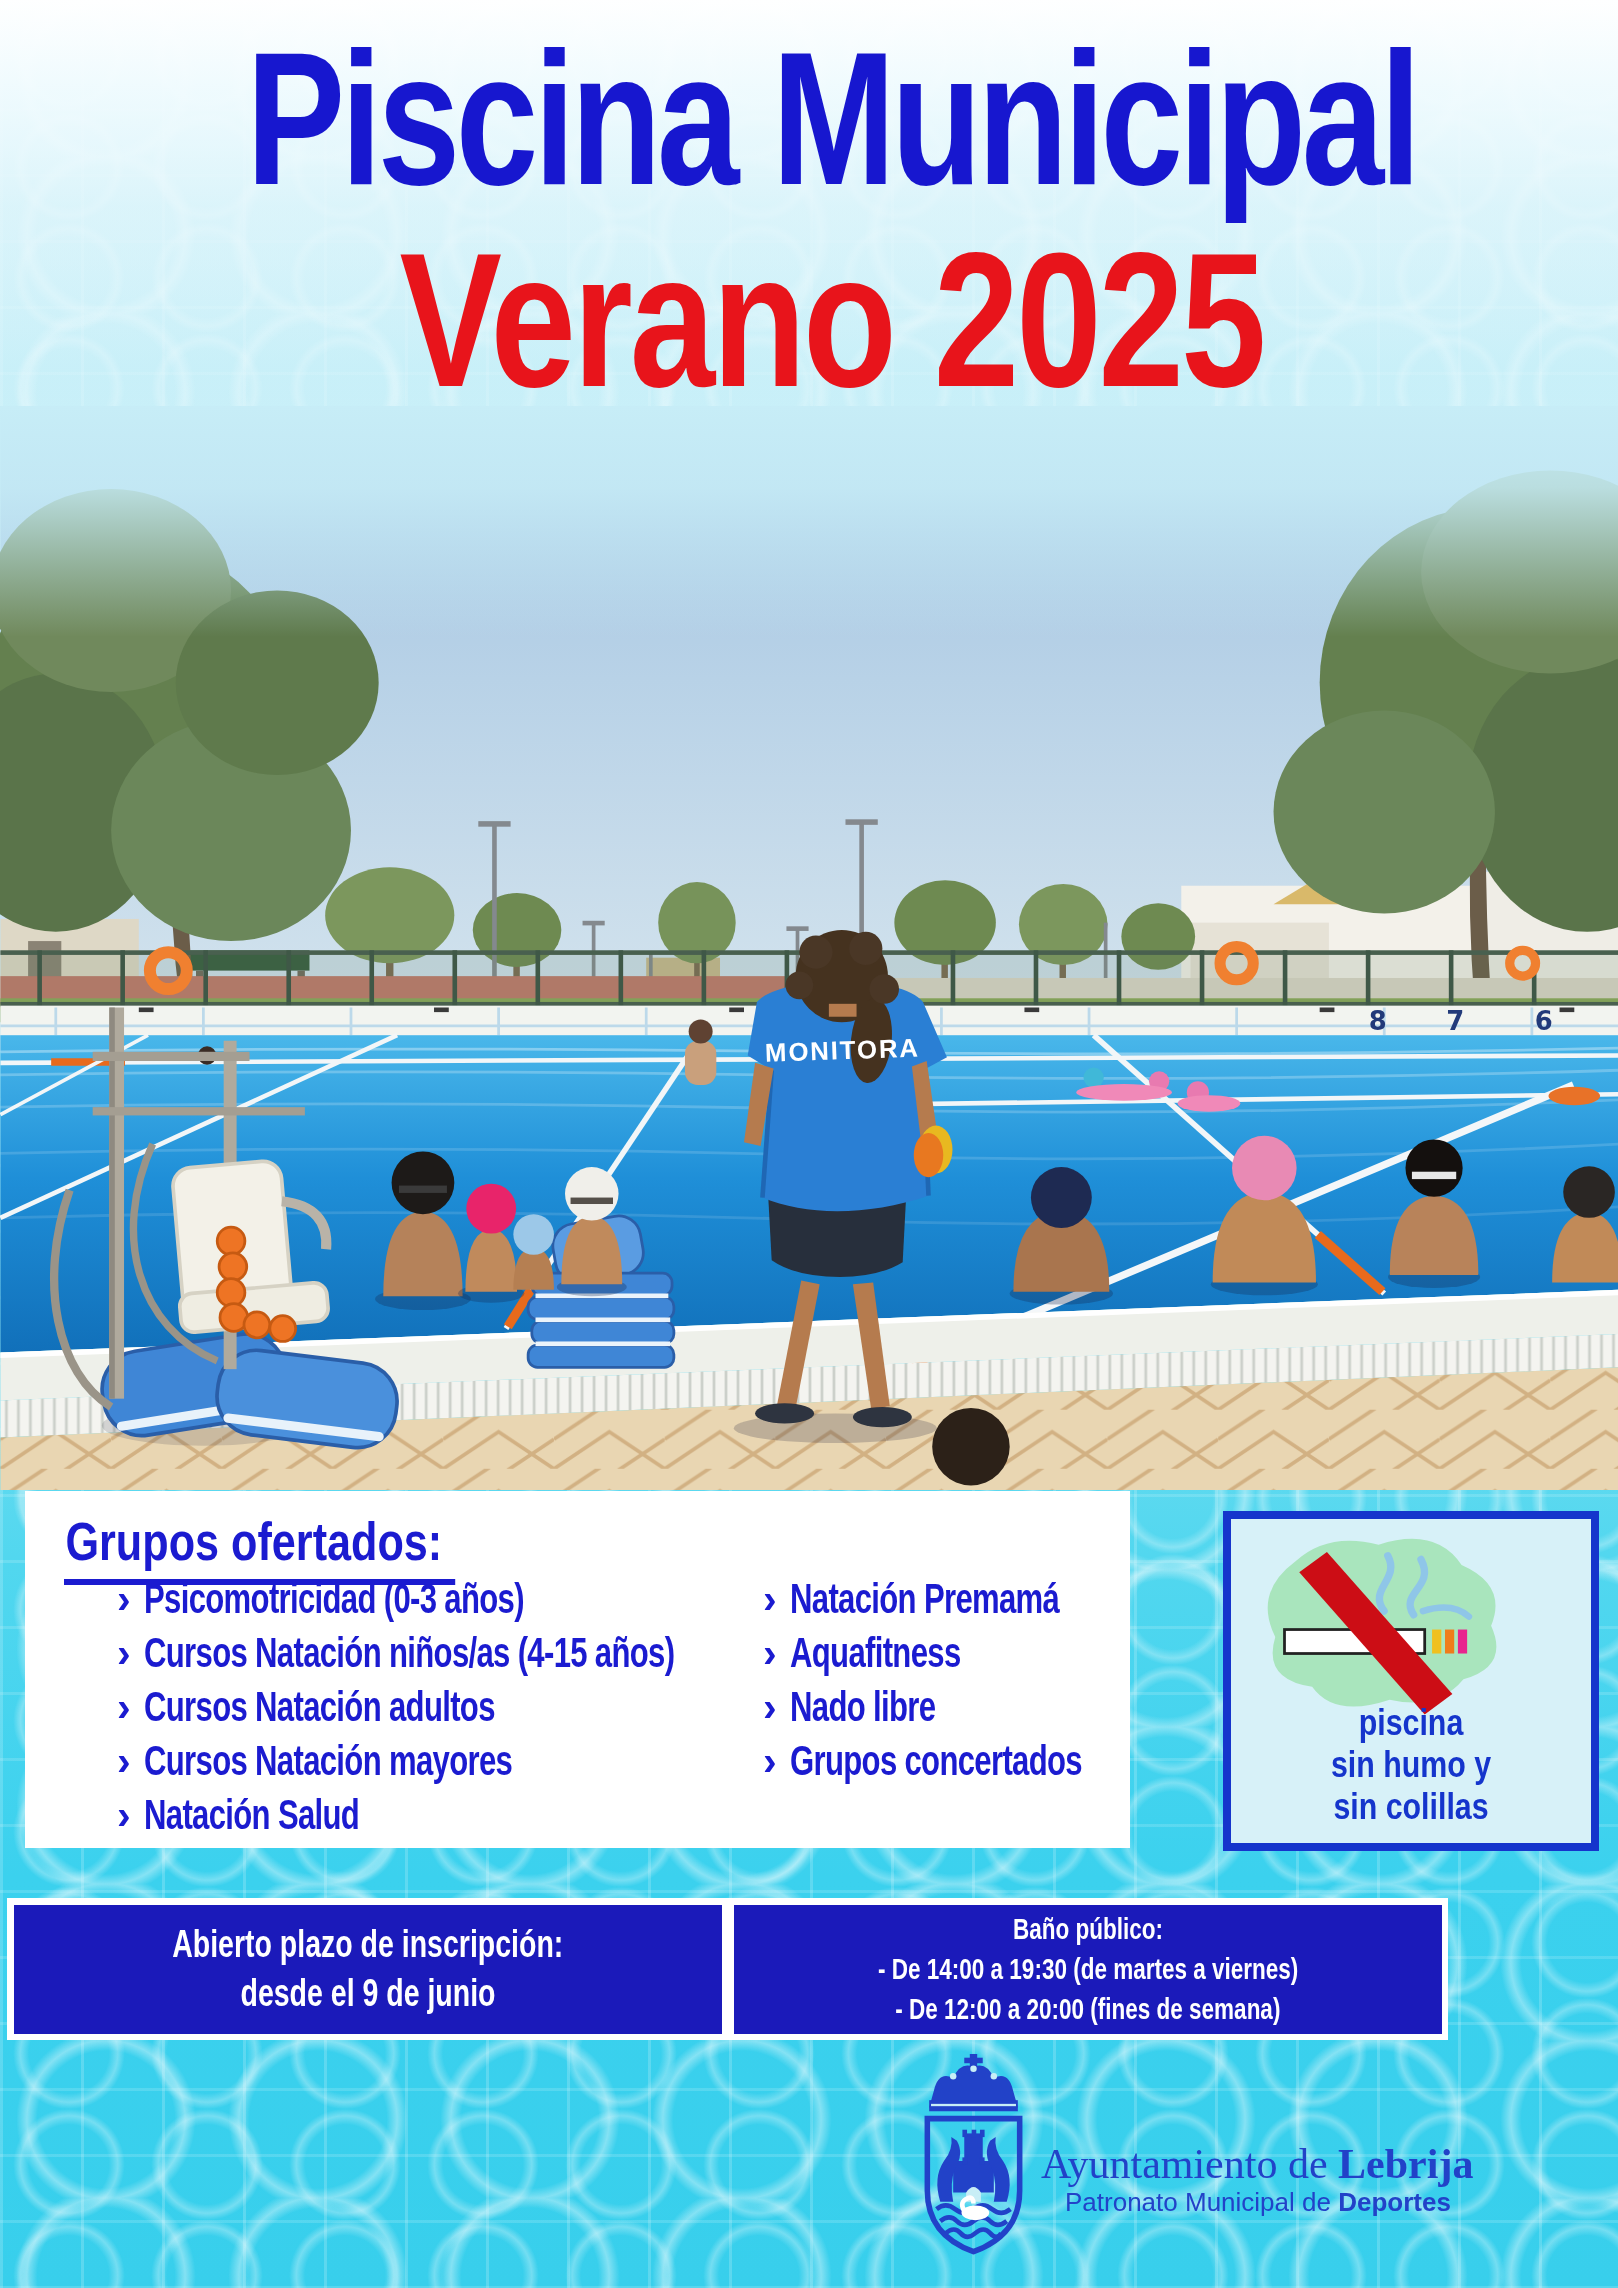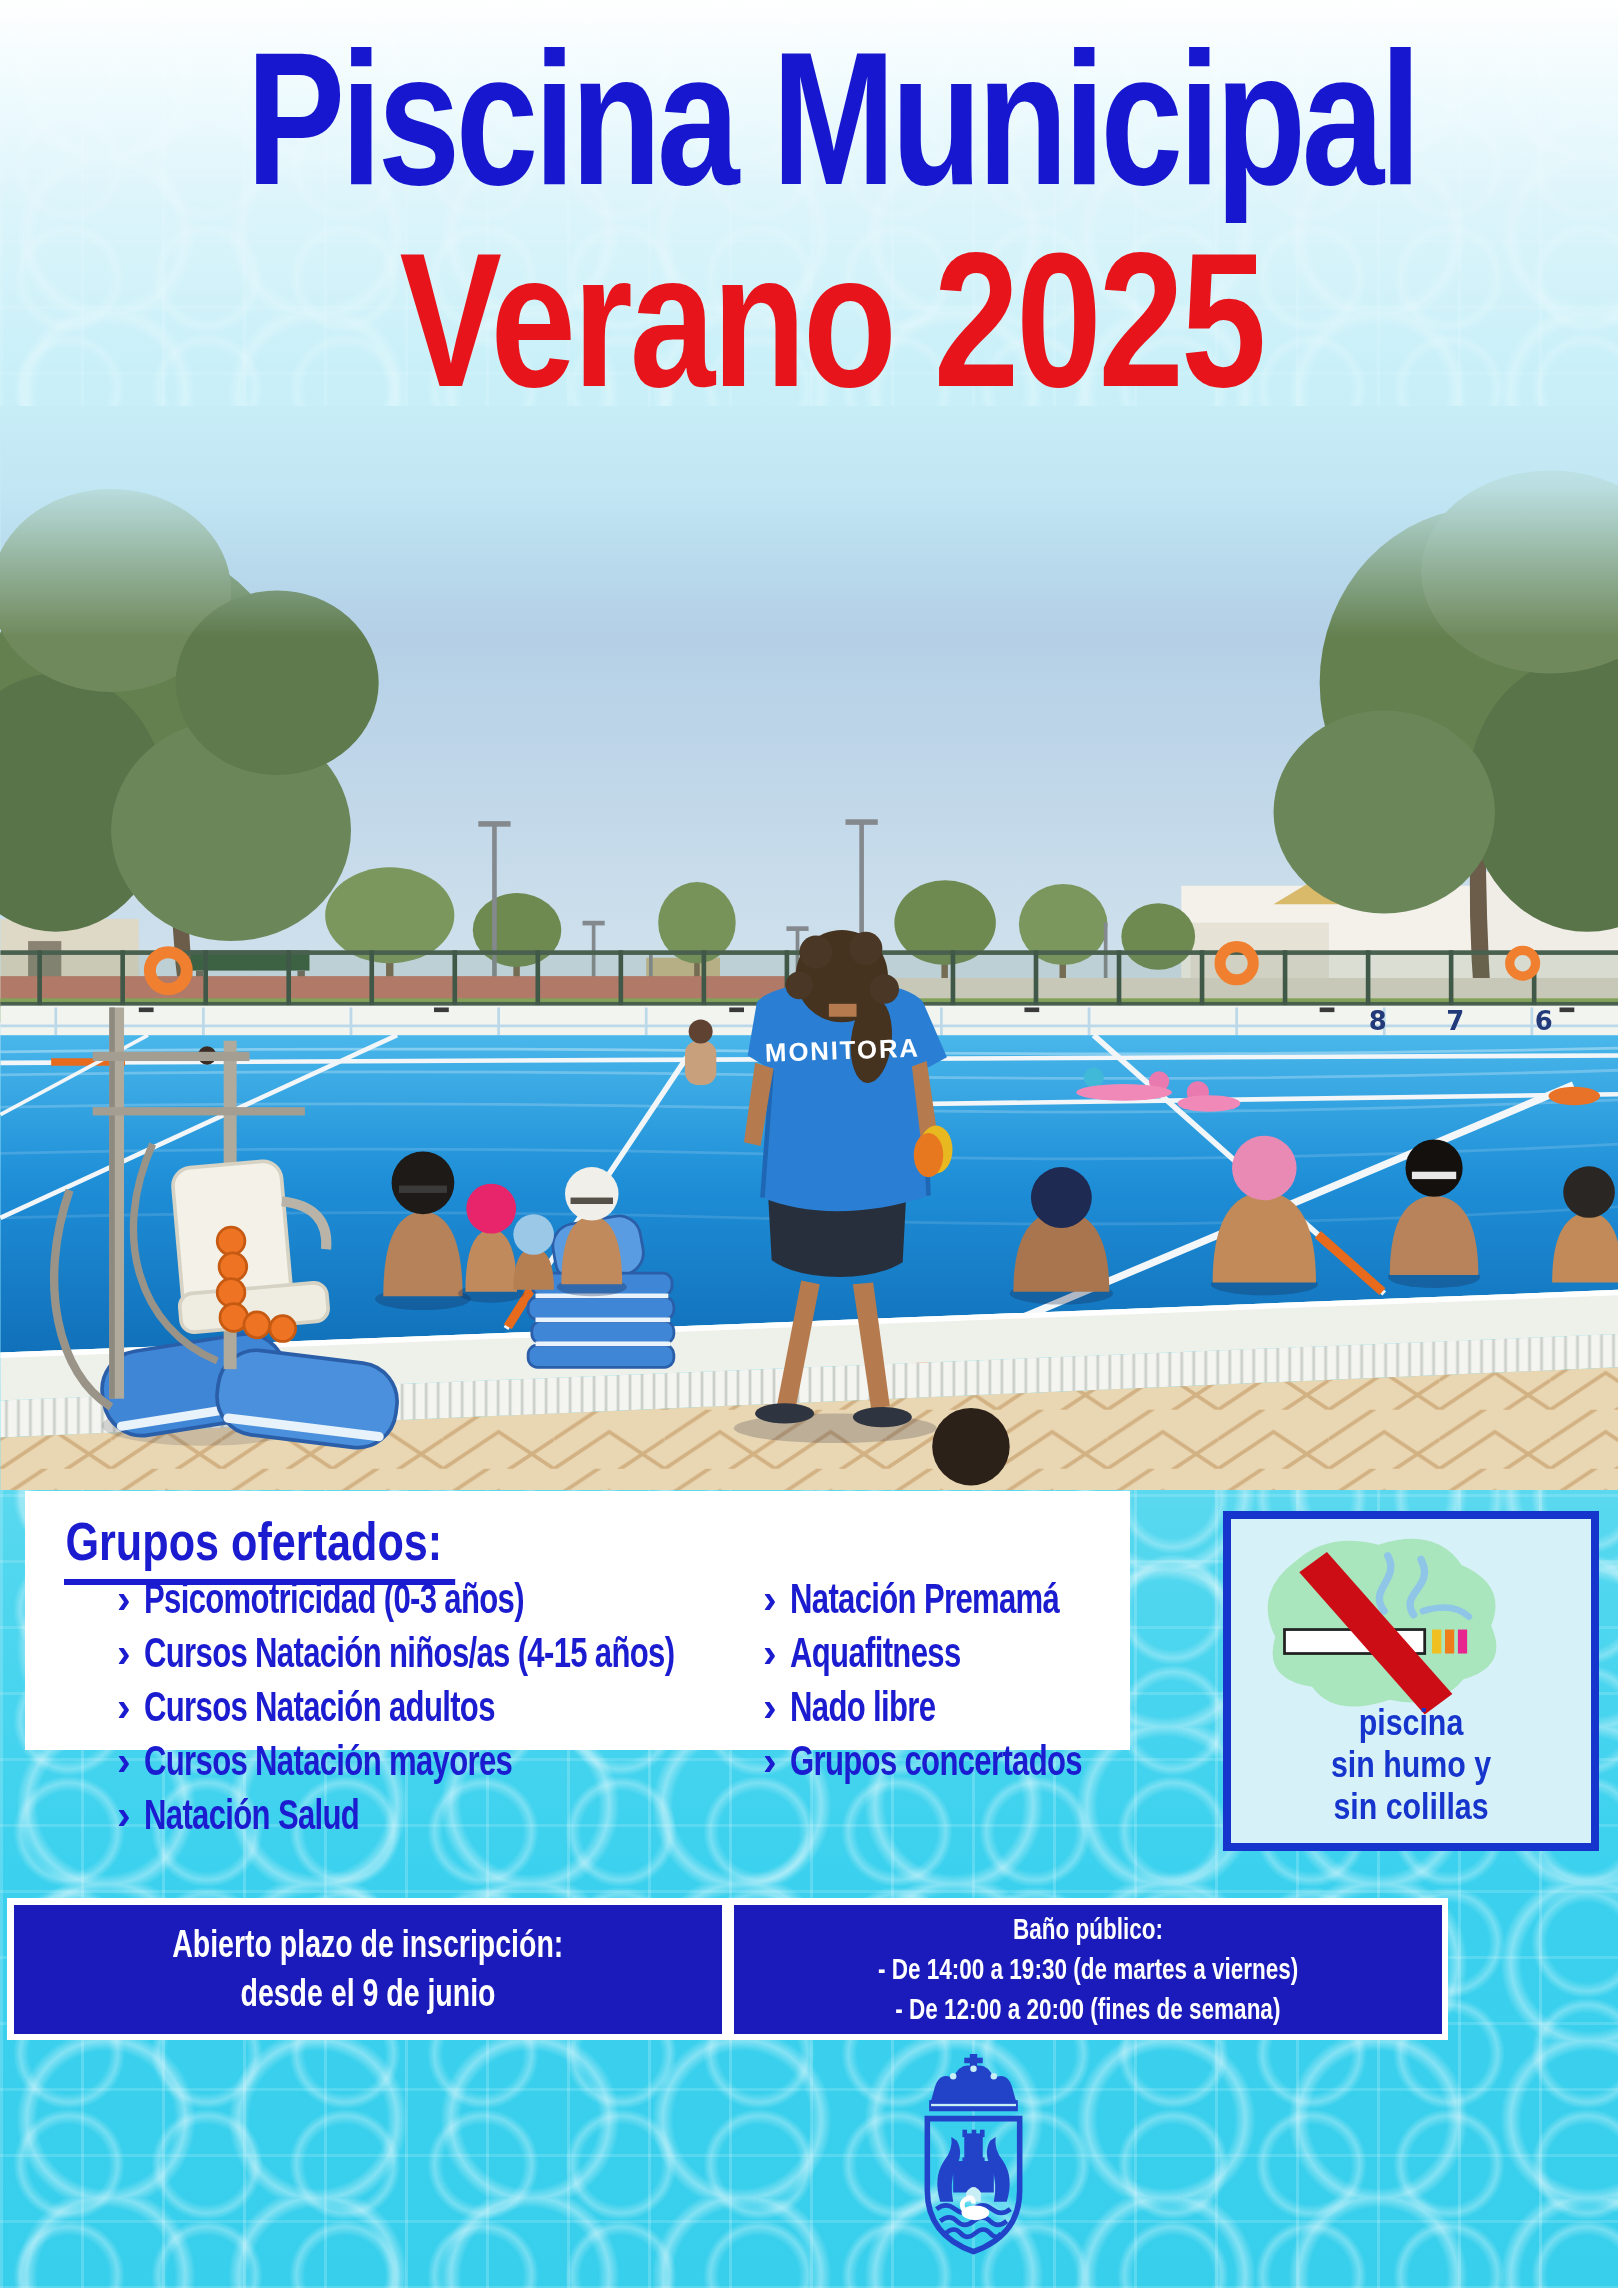--- a/index.html
+++ b/index.html
@@ -38,21 +38,21 @@
   
   .photo{top:406px;left:0;width:1619px;height:1084px;}
   .photo svg{display:block;}
   .photo-fade{
     top:406px;left:0;width:1619px;height:231px;
     background:linear-gradient(to bottom, #c7edf7 0%, rgba(199,237,247,.85) 35%, rgba(199,237,247,0) 100%);
   }
 
   
   .groups-box{
-    left:25px;top:1491px;width:1105px;height:259px;
+    left:25px;top:1491px;width:1105px;height:357px;
     background:#ffffff;
   }
   .groups-heading{
     position:absolute;left:39px;top:18.5px;
     font-size:54px;font-weight:bold;color:#1b1bd0;
     border-bottom:6.5px solid #1b1bd0;padding:0 16.6px 7.4px 1.8px;
     transform:scaleX(.80);transform-origin:left center;
     white-space:nowrap;
   }
   .col{position:absolute;top:81px;list-style:none;margin:0;padding:0;}
@@ -544,15 +544,19 @@
         <path d="M24,181 q10,-8 18,0 t18,0 t18,0 t18,0"></path>
         <path d="M30,194 q9,-8 16,0 t16,0 t16,0 t12,0"></path>
       </g>
       <g>
         <ellipse cx="62" cy="172" rx="15" ry="8" fill="#ffffff"></ellipse>
         <path d="M50,170 q-6,-10 4,-14 q6,-2 6,6" stroke="#ffffff" stroke-width="5" fill="none"></path>
       </g>
     </svg>
   </div>
 
+  <div class="abs org-text">
+    <div class="org-line1"><span>Ayuntamiento de </span><b>Lebrija</b></div>
+    <div class="org-line2"><span>Patronato Municipal de </span><b>Deportes</b></div>
+  </div>
 
 </div>
 
 
 </body></html>

